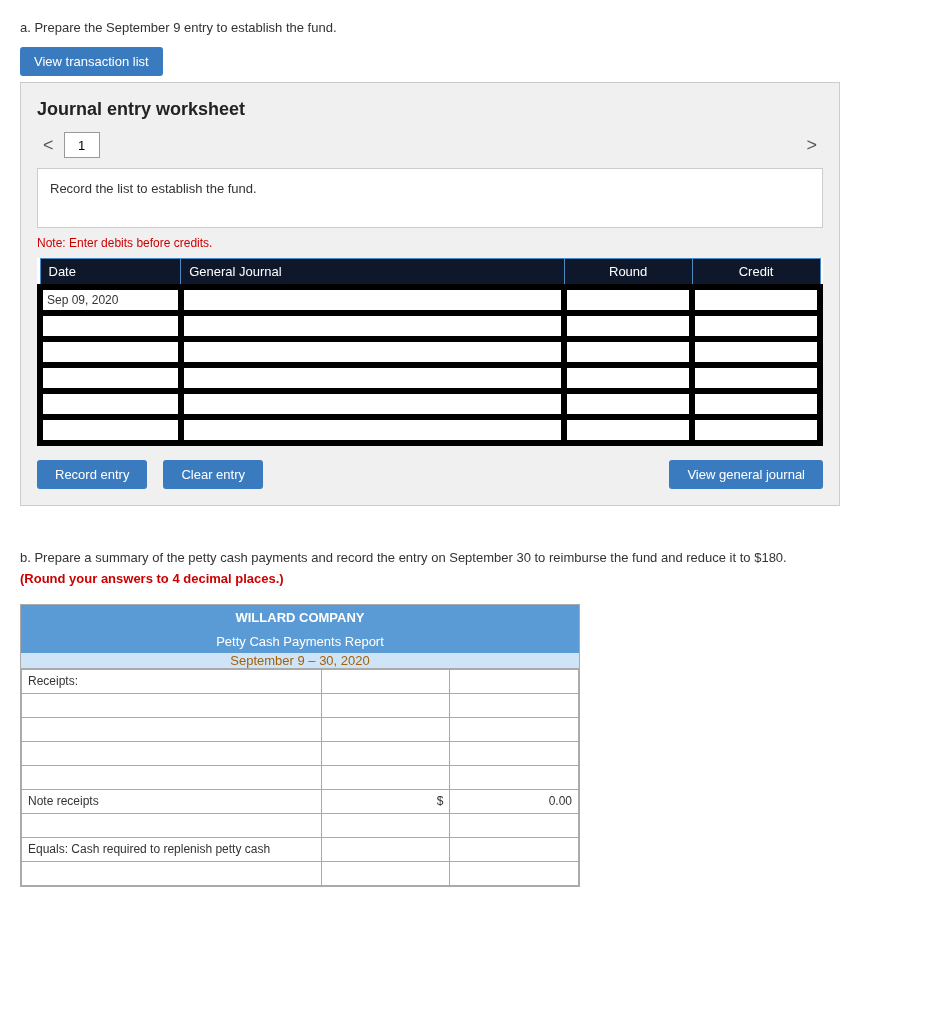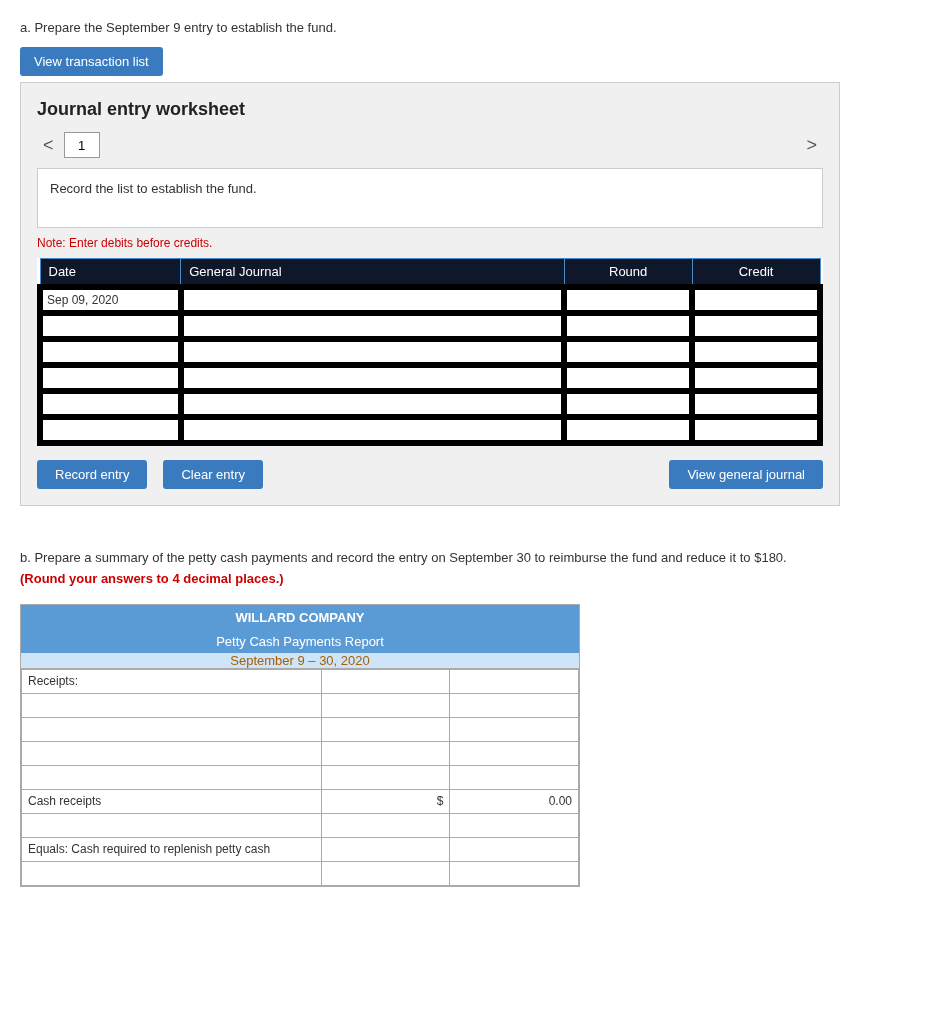--- a/index.html
+++ b/index.html
@@ -364,21 +364,21 @@
         <td class="mid-col"><input type="text" style=""></td>
         <td class="amount-col"><input type="text" style=""></td>
       </tr>
       <tr>
         <td class="label-col"><input type="text" style=""></td>
         <td class="mid-col"><input type="text" style=""></td>
         <td class="amount-col"><input type="text" style=""></td>
       </tr>
 
       <tr class="total-receipts-row">
-        <td class="label-col">Cash receipts</td>
+        <td class="label-col">Note receipts</td>
         <td class="mid-col" style="text-align:right;">
           <span>$</span>
         </td>
         <td class="amount-col">0.00</td>
       </tr>
 
 
       <tr>
         <td class="label-col"><input type="text" style=""></td>
         <td class="mid-col"><input type="text" style=""></td>

